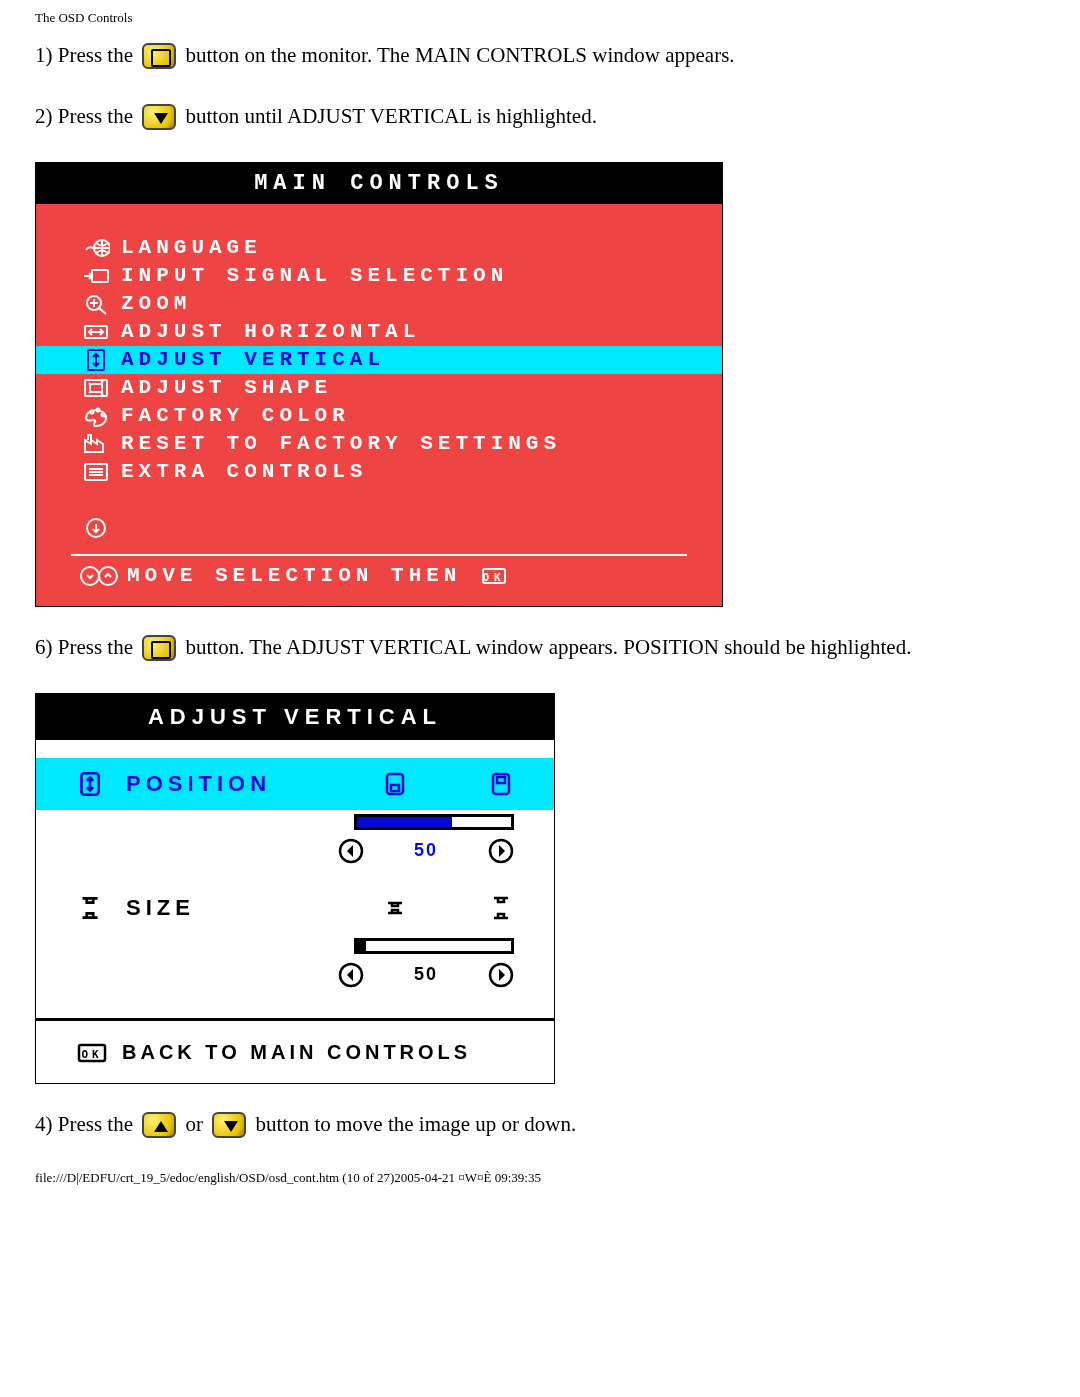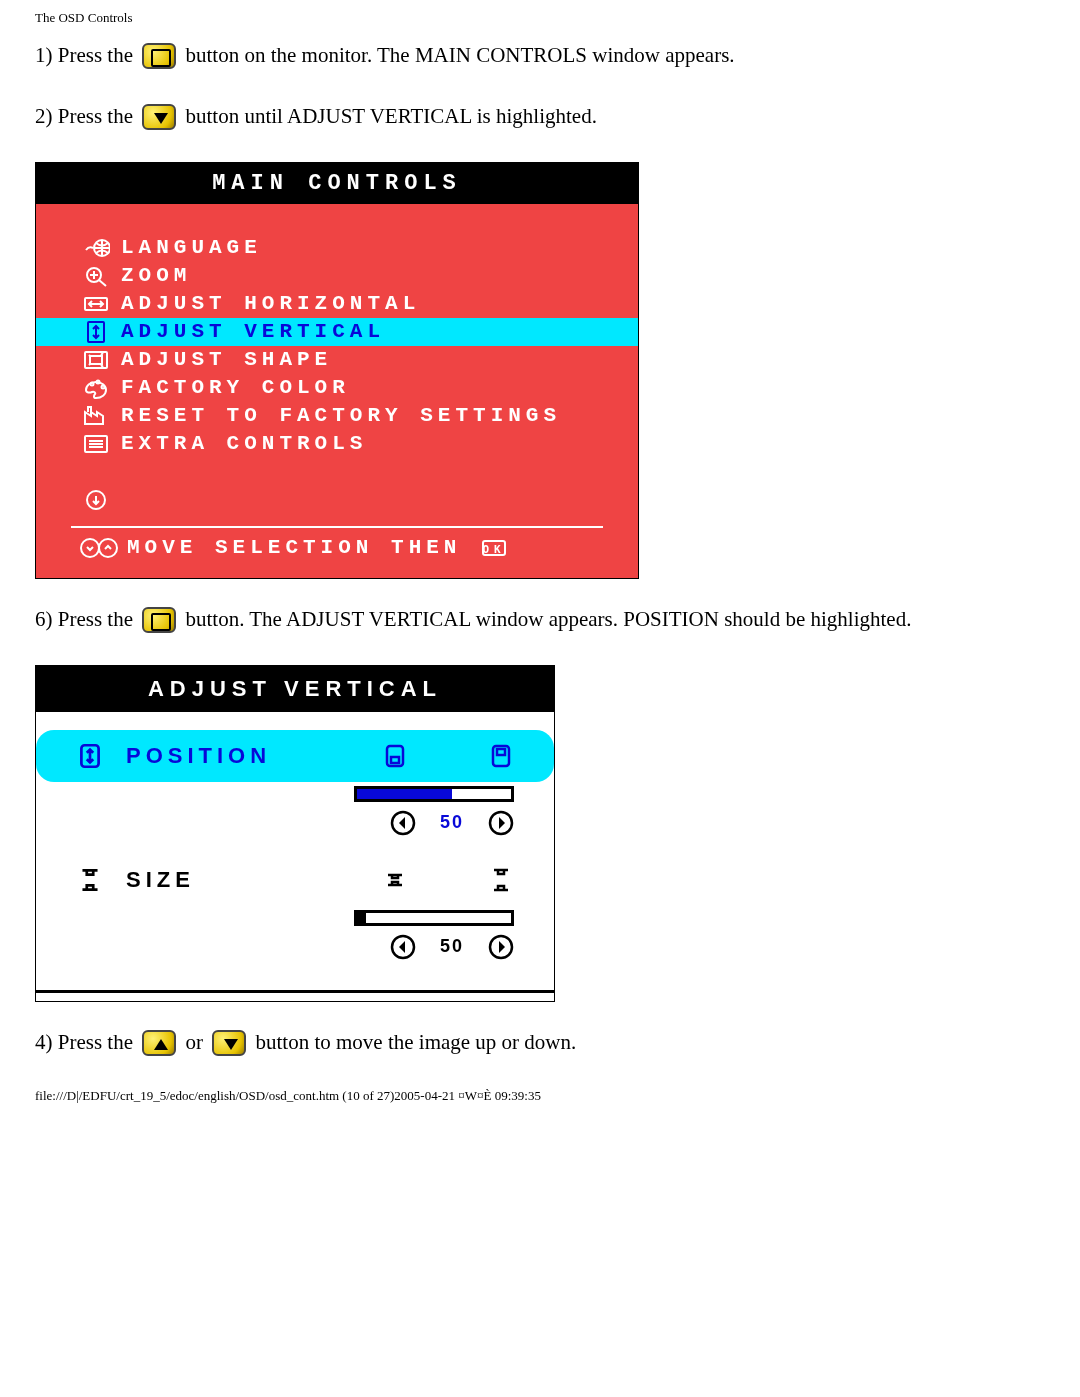--- a/index.html
+++ b/index.html
@@ -48,21 +48,21 @@
     left: 10px; top: 7px;
     width: 0; height: 0;
     border-left: 7px solid transparent;
     border-right: 7px solid transparent;
   }
   .btn-icon.down::after { border-top: 11px solid #000; }
   .btn-icon.up::after { border-bottom: 11px solid #000; }
 
   
   .osd-main {
-    width: 604px;
+    width: 688px;
     margin: 0 0 25px 5px;
     border: 1px solid #000;
   }
   .osd-title {
     background: #000;
     color: #fff;
     font-family: "Courier New", monospace;
     font-weight: bold;
     font-size: 22px;
     letter-spacing: 6px;
@@ -123,21 +123,21 @@
     text-align: center;
     padding: 10px 0;
   }
   .adj-body { background: #fff; }
   .adj-spacer-top { height: 18px; }
   .adj-row {
     display: flex;
     align-items: center;
     padding: 12px 40px;
   }
-  .adj-row.highlight { background: #00e8ff; border-radius: 18px; }
+  .adj-row.highlight { background: #00e8ff; }
   .adj-row.highlight .adj-text { color: #0808d8; }
   .adj-text {
     font-family: Arial, sans-serif;
     font-weight: bold;
     font-size: 22px;
     letter-spacing: 5px;
     color: #000;
     flex: 1;
   }
   .adj-icon-left { width: 40px; margin-right: 10px; }
@@ -153,21 +153,21 @@
     width: 160px; height: 16px;
     border: 3px solid #000;
     position: relative;
     background: #fff;
   }
   .slider-fill {
     position: absolute; left: 0; top: 0;
     height: 100%; background: #0808d8;
   }
   .slider-ctrl {
-    display: flex; align-items: center; gap: 24px;
+    display: flex; align-items: center; gap: 50px;
     padding: 4px 40px 18px 0;
     justify-content: flex-end;
     font-family: Arial, sans-serif;
     font-weight: bold;
     color: #0808d8;
     font-size: 18px;
     letter-spacing: 2px;
   }
   .arrow-circ {
     width: 26px; height: 26px;
@@ -307,20 +307,28 @@
             <span class="row-icon-wrap">
               <svg class="row-icon" style="stroke:#fff">
                 <use href="#ic-globe"></use>
               </svg>
             </span>
             <span>LANGUAGE</span>
           </div>
           <div class="osd-row">
             <span class="row-icon-wrap">
               <svg class="row-icon" style="stroke:#fff">
+                <use href="#ic-input"></use>
+              </svg>
+            </span>
+            <span>INPUT SIGNAL SELECTION</span>
+          </div>
+          <div class="osd-row">
+            <span class="row-icon-wrap">
+              <svg class="row-icon" style="stroke:#fff">
                 <use href="#ic-zoom"></use>
               </svg>
             </span>
             <span>ZOOM</span>
           </div>
           <div class="osd-row">
             <span class="row-icon-wrap">
               <svg class="row-icon" style="stroke:#fff">
                 <use href="#ic-horiz"></use>
               </svg>
@@ -459,20 +467,26 @@
         <svg class="arrow-circ" stroke="#000" stroke-width="2.5" fill="none">
             <use href="#ic-arr-l"></use>
           </svg>
         <span>50</span>
         <svg class="arrow-circ" stroke="#000" stroke-width="2.5" fill="none">
             <use href="#ic-arr-r"></use>
           </svg>
       </div>
 
       <div class="adj-divider"></div>
+      <div class="adj-back">
+        <svg width="32" height="24" stroke="#000" stroke-width="2.5" fill="none" style="margin-right:14px">
+            <use href="#ic-okbox-blk"></use>
+          </svg>
+        <span>BACK TO MAIN CONTROLS</span>
+      </div>
     </div>
   </div>
 
   <div class="instruction">
     <span class="text">4) Press the </span>
     <span class="btn-icon up"></span>
     <span class="text"> or </span>
     <span class="btn-icon down"></span>
     <span class="text"> button to move the image up or down.</span>
   </div>

